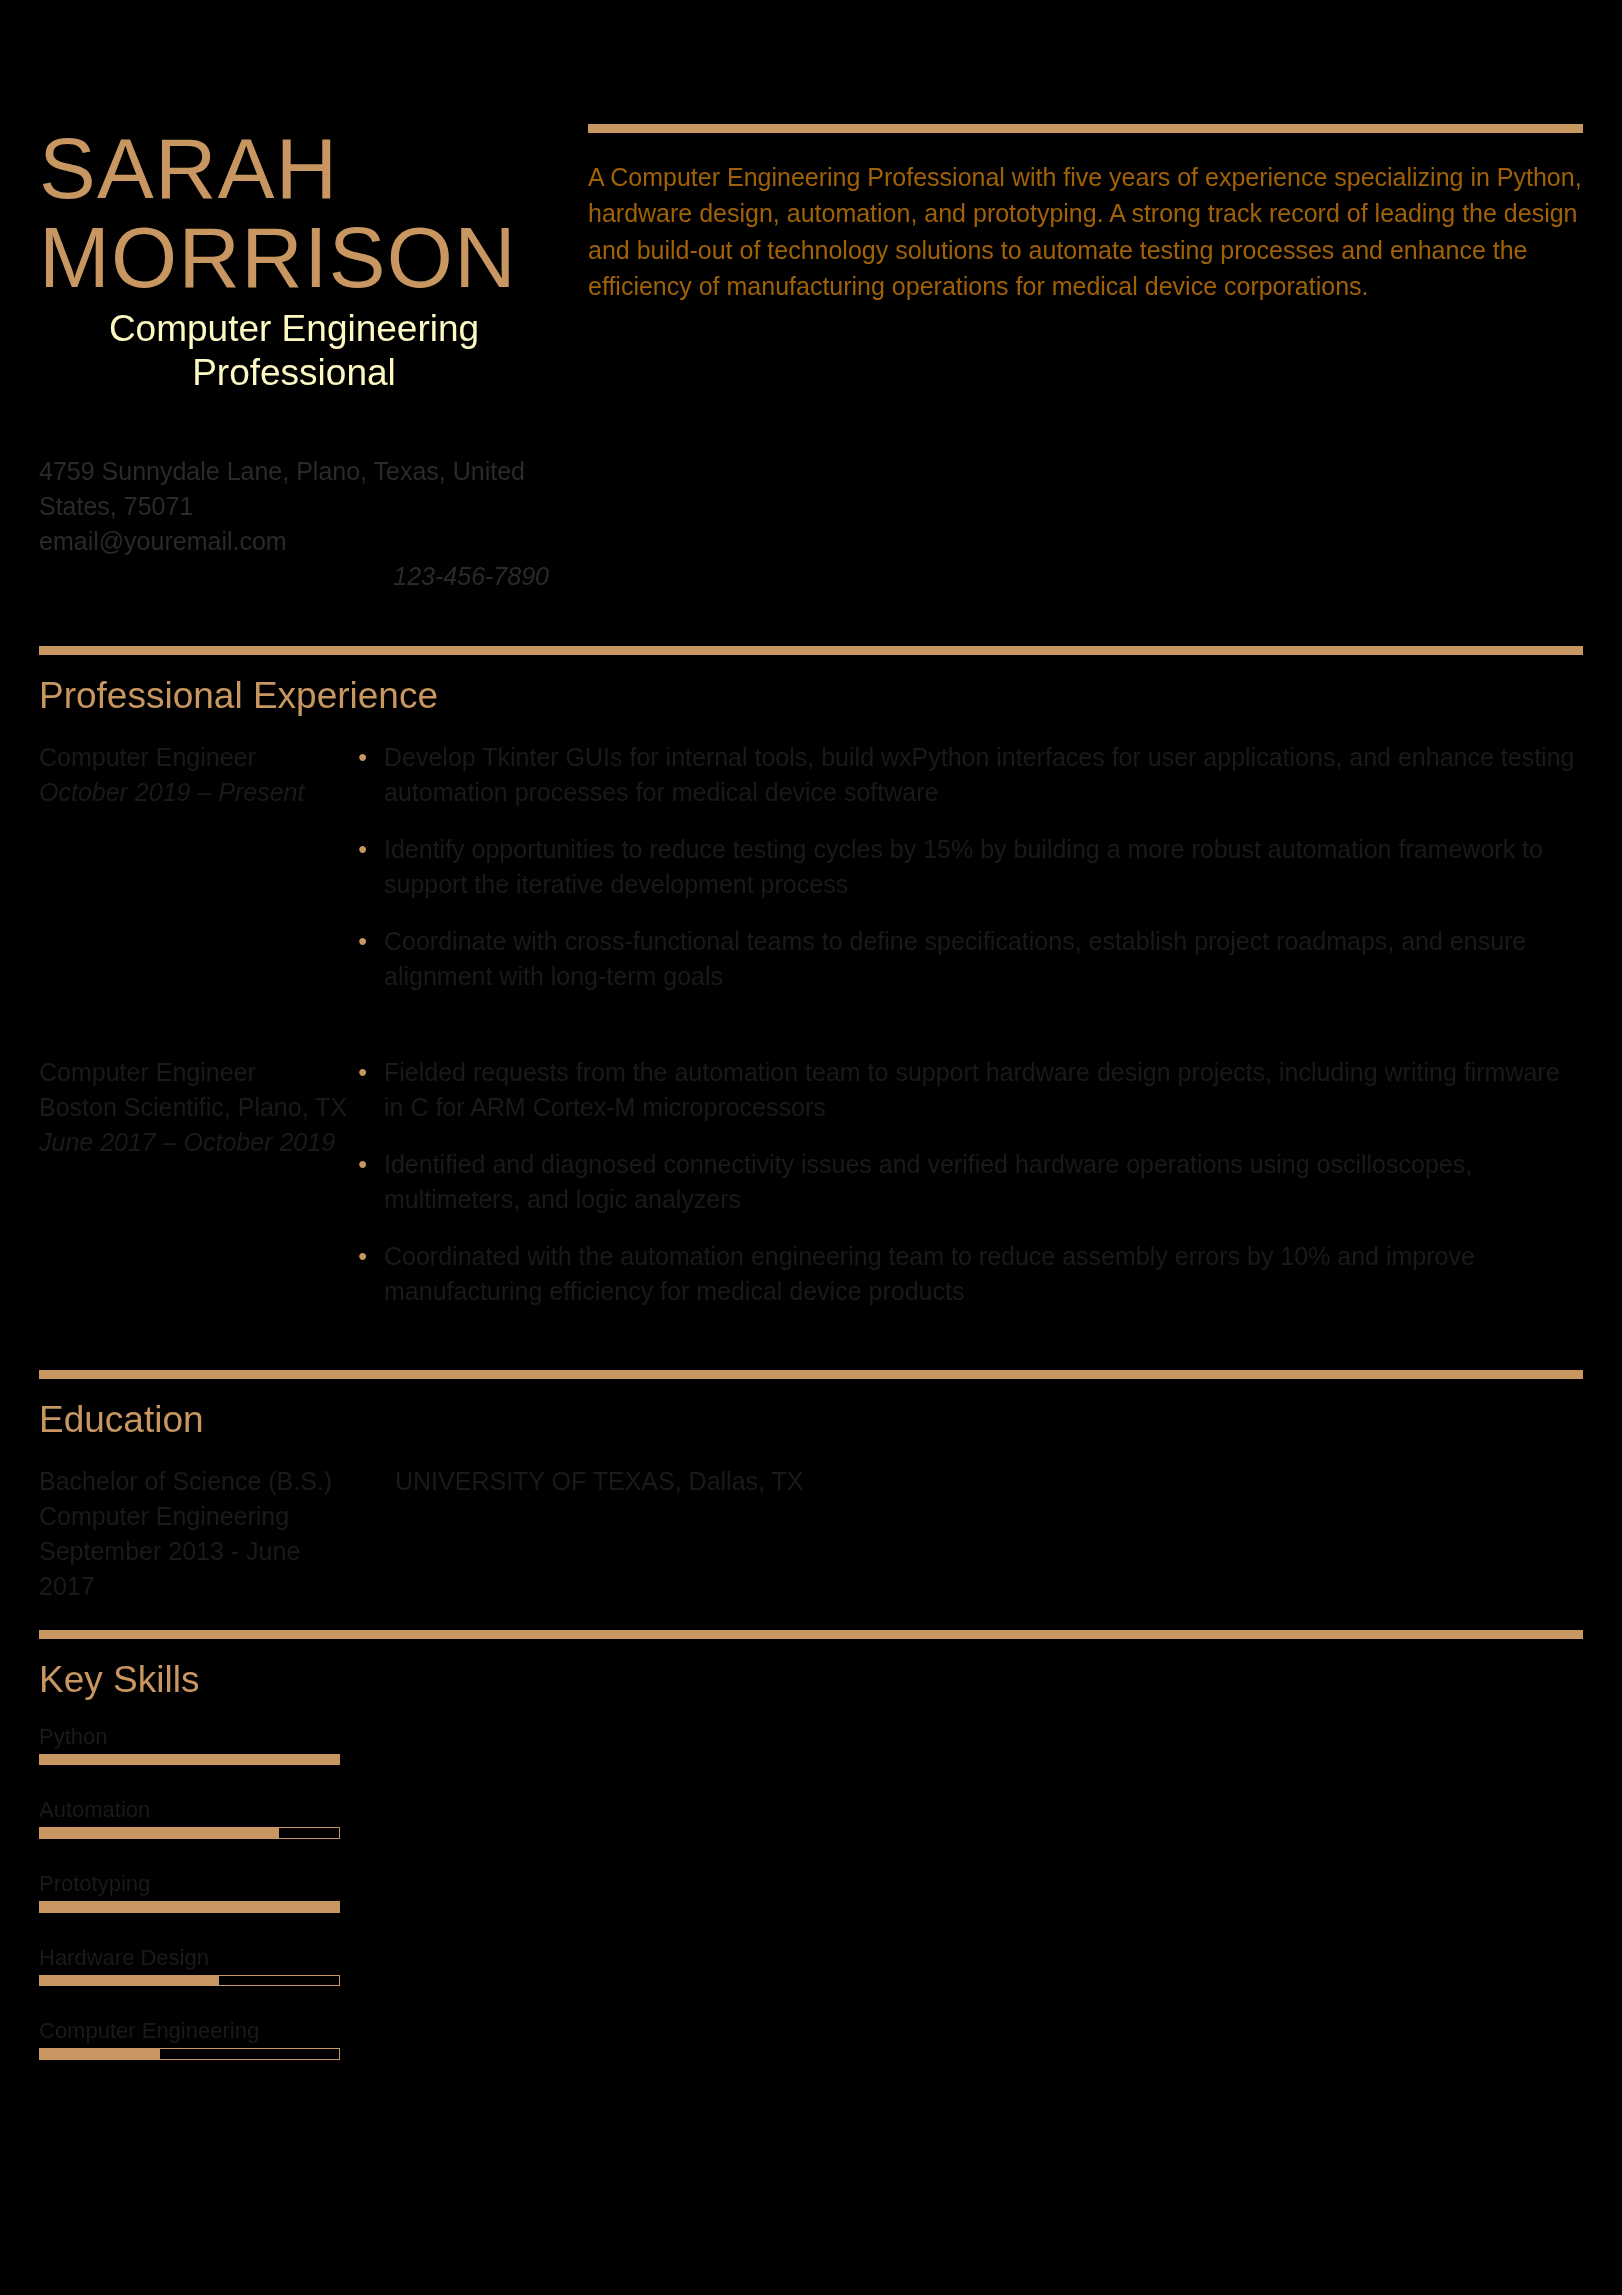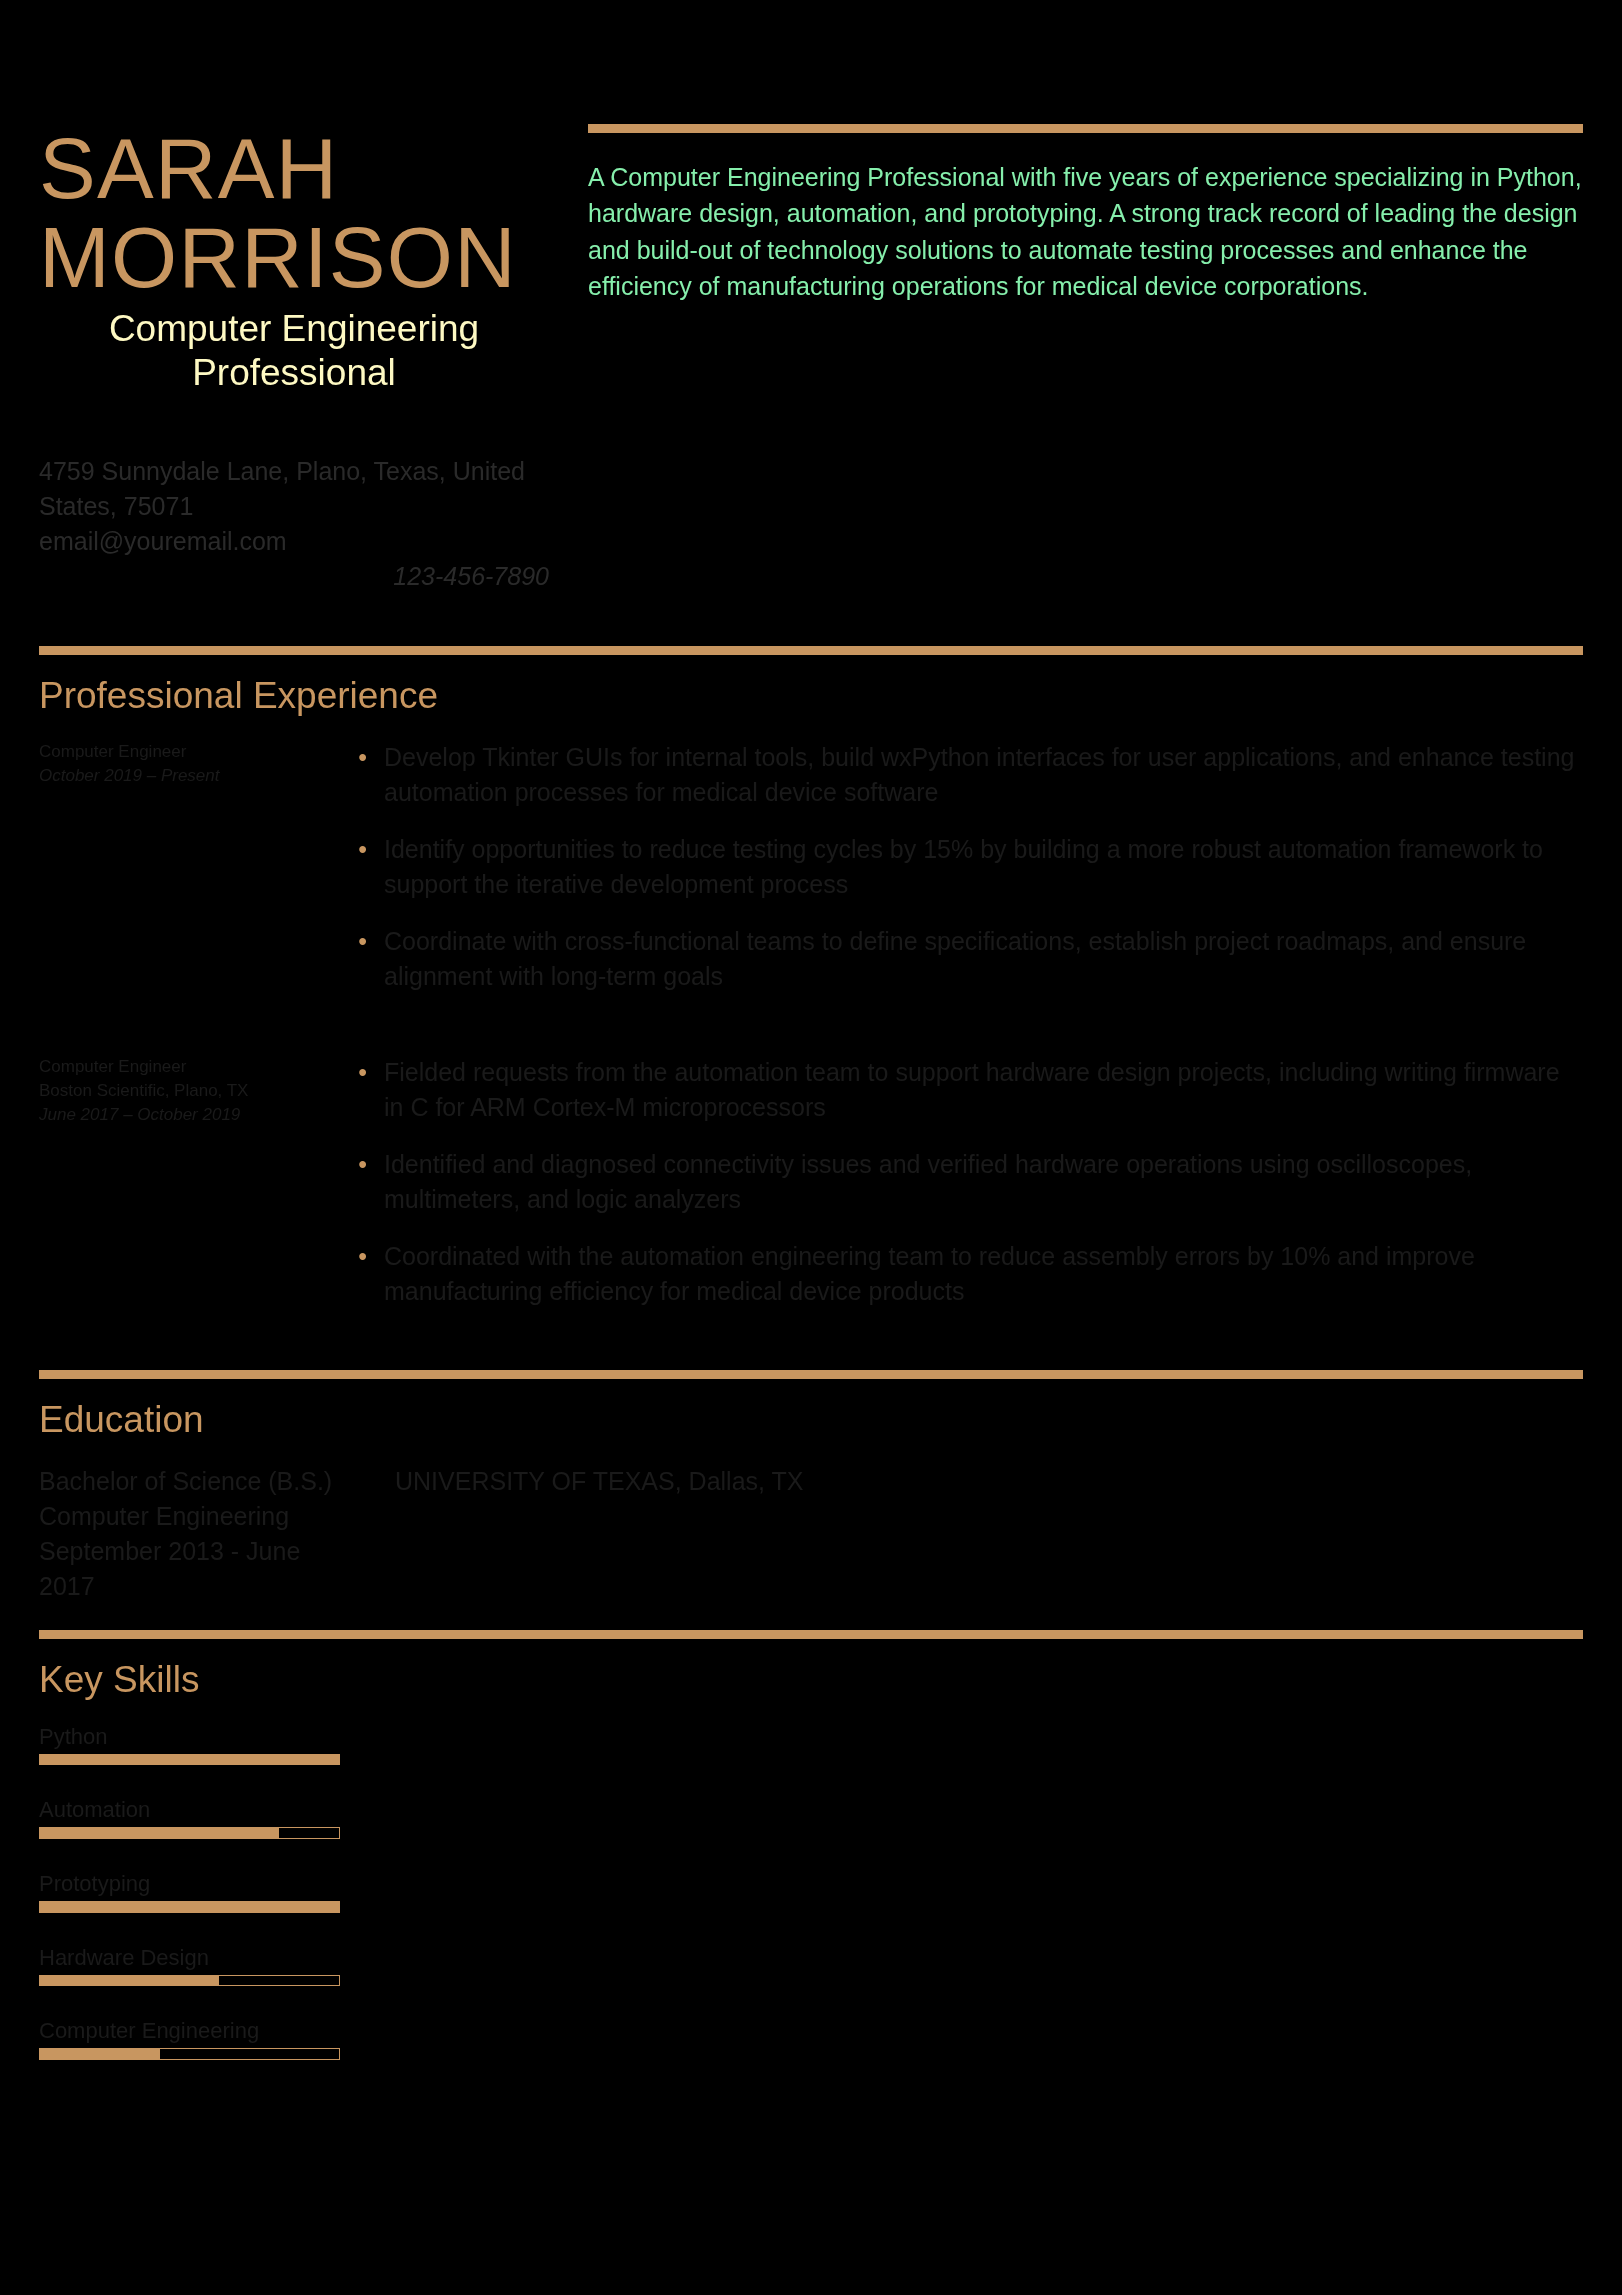--- a/index.html
+++ b/index.html
@@ -39,38 +39,38 @@
   }
   .contact .phone { font-style: italic; text-align: right; }
   .right-col .hr-top {
     height: 9.2px;
     background: #c89660;
     margin-bottom: 26px;
   }
   .summary {
     font-size: 25px;
     font-weight: 300;
-    color: #86efac;
+    color: #a16207;
     line-height: 1.45;
   }
   .section-divider {
     height: 9.2px;
     background: #c89660;
     margin: 26px 0 19.6px 0;
   }
   .section-title {
     font-size: 37px;
     font-weight: 400;
     color: #c89660;
     margin-bottom: 23px;
   }
   .exp-entry { display: flex; margin-bottom: 39px; }
   .exp-left {
     flex: 0 0 314px;
-    font-size: 17px;
+    font-size: 25px;
     color: #1a1a1a;
     font-weight: 300;
     line-height: 1.4;
   }
   .exp-left .job-title { font-weight: 400; }
   .exp-left .dates { font-style: italic; }
   .exp-right { flex: 1; }
   .exp-right ul { list-style: none; }
   .exp-right li {
     position: relative;

